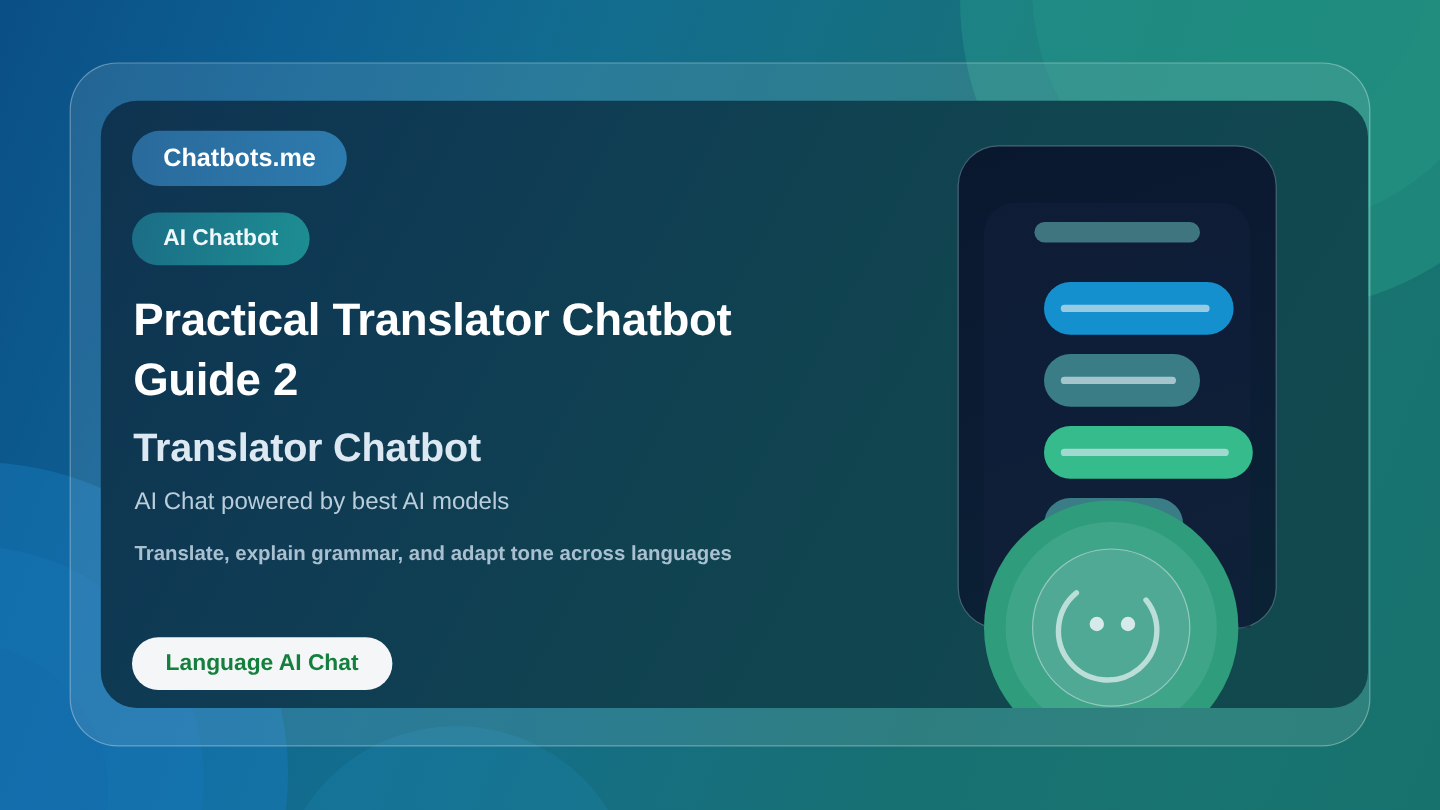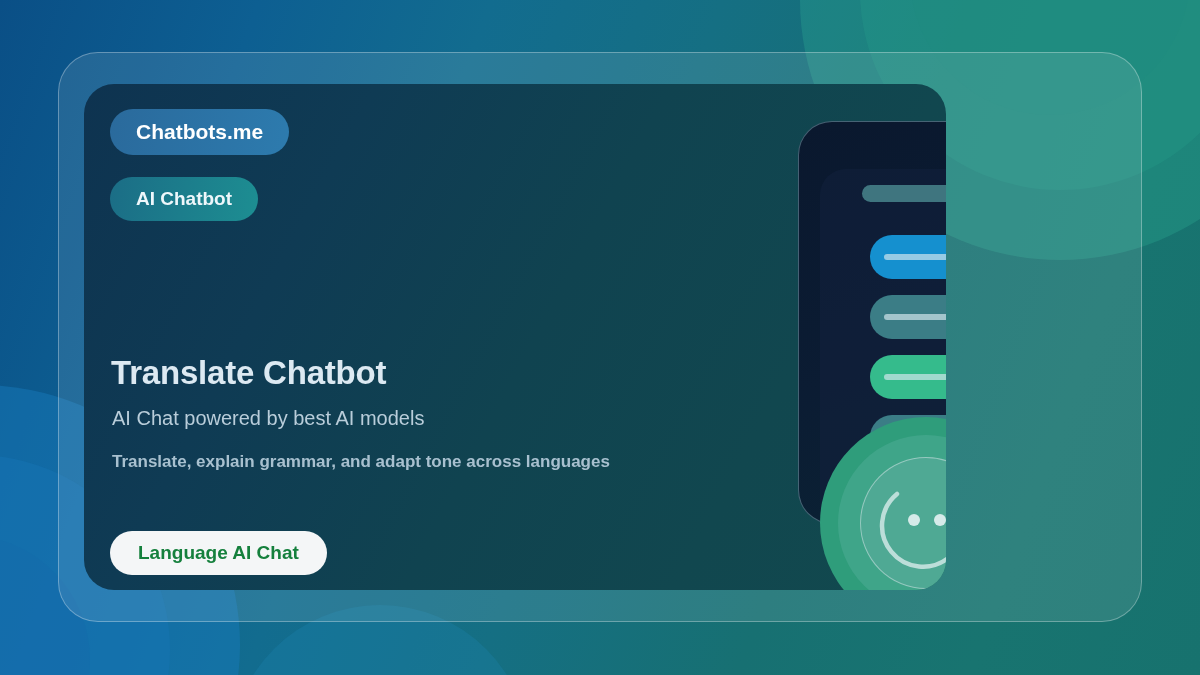--- a/index.html
+++ b/index.html
@@ -73,21 +73,21 @@
     width: 1084px; height: 570px;
     border-radius: 40px;
     background: rgba(255,255,255,0.10);
     border: 1.5px solid rgba(255,255,255,0.30);
   }
 
   
   .card {
     position: absolute;
     left: 84px; top: 84px;
-    width: 862px; height: 506px;
+    width: 1056px; height: 506px;
     border-radius: 30px;
     background: linear-gradient(118deg,
         #0e3350 0%,
         #0f3b54 26%,
         #104350 52%,
         #11474f 76%,
         #12494e 100%);
     overflow: hidden;
   }
 
@@ -297,22 +297,23 @@
 <div class="outer-frame"></div>
 
 <div class="card">
 
   <div class="content">
 
     <div class="pill pill-brand">Chatbots.me</div>
 
     <div class="pill pill-cat">AI Chatbot</div>
 
-
-    <div class="subtitle">Translate Chatbot</div>
+    <div class="title">Practical Translator Chatbot Guide 2</div>
+
+    <div class="subtitle">Translator Chatbot</div>
 
     <div class="tagline">AI Chat powered by best AI models</div>
 
     <div class="desc">Translate, explain grammar, and adapt tone across languages</div>
 
     <div class="pill pill-cta">Language AI Chat</div>
   </div>
 
   <div class="phone">
     <div class="phone-inner">

